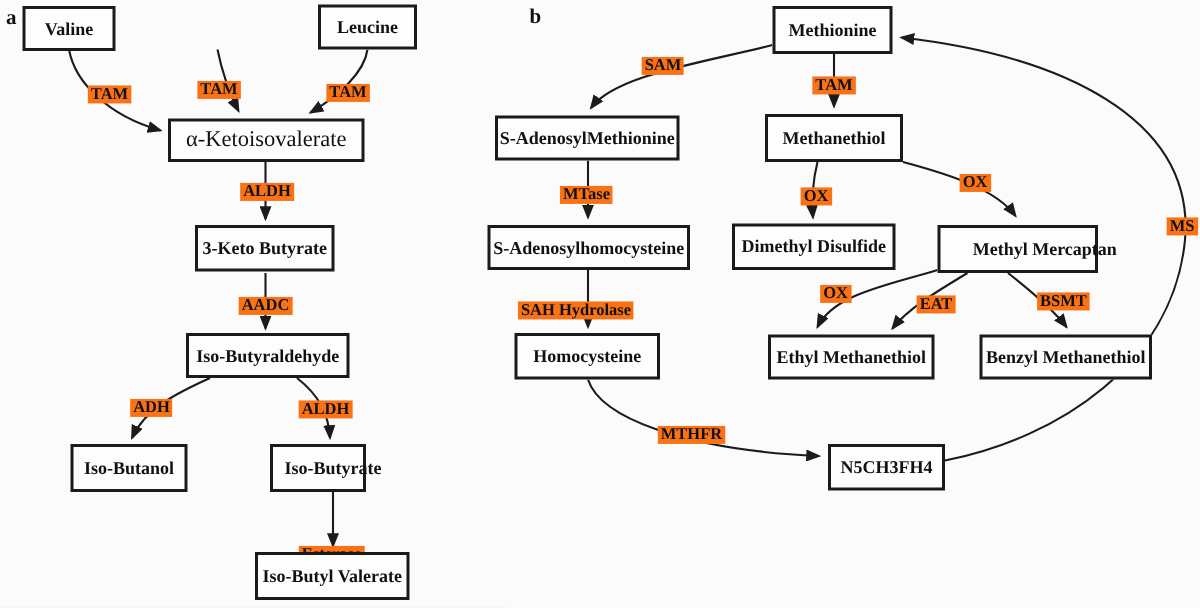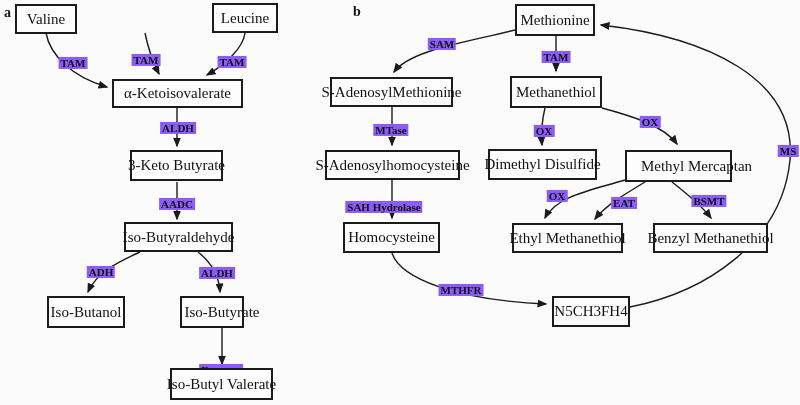--- a/index.html
+++ b/index.html
@@ -1,26 +1,26 @@
 <!DOCTYPE html>
 <html><head>
 <meta charset="utf-8">
 <style>
   html,body{margin:0;padding:0;}
   body{background:#e8e8e8;font-family:"Liberation Serif",serif;}
   .fig{position:relative;width:800px;height:405px;background:#fbfbfb;overflow:hidden;}
   .fig svg{position:absolute;left:0;top:0;}
   .node{position:absolute;box-sizing:border-box;border:2px solid #1b1b1b;background:#fdfdfd;
         display:flex;align-items:center;justify-content:center;
-        font-family:"Liberation Serif",serif;font-weight:normal;font-size:15px;color:#111;
+        font-family:"Liberation Serif",serif;font-weight:bold;font-size:12px;color:#111;
         white-space:nowrap;text-align:center;}
   .node.big{font-size:15px;font-weight:normal;}
   .enz{position:absolute;transform:translate(-50%,-50%);
        font-family:"Liberation Serif",serif;font-weight:bold;font-size:11px;color:#111;
-       background:#8b5cf6;padding:0 2px;white-space:nowrap;line-height:1.1;}
+       background:#f97316;padding:0 2px;white-space:nowrap;line-height:1.1;}
   .pletter{position:absolute;font-family:"Liberation Serif",serif;font-weight:bold;
            font-size:14px;color:#111;line-height:1;}
 </style>
 </head>
 <body>
 
 <div class="fig">
 
   <svg width="800" height="405" viewBox="0 0 800 405">
     <defs>

